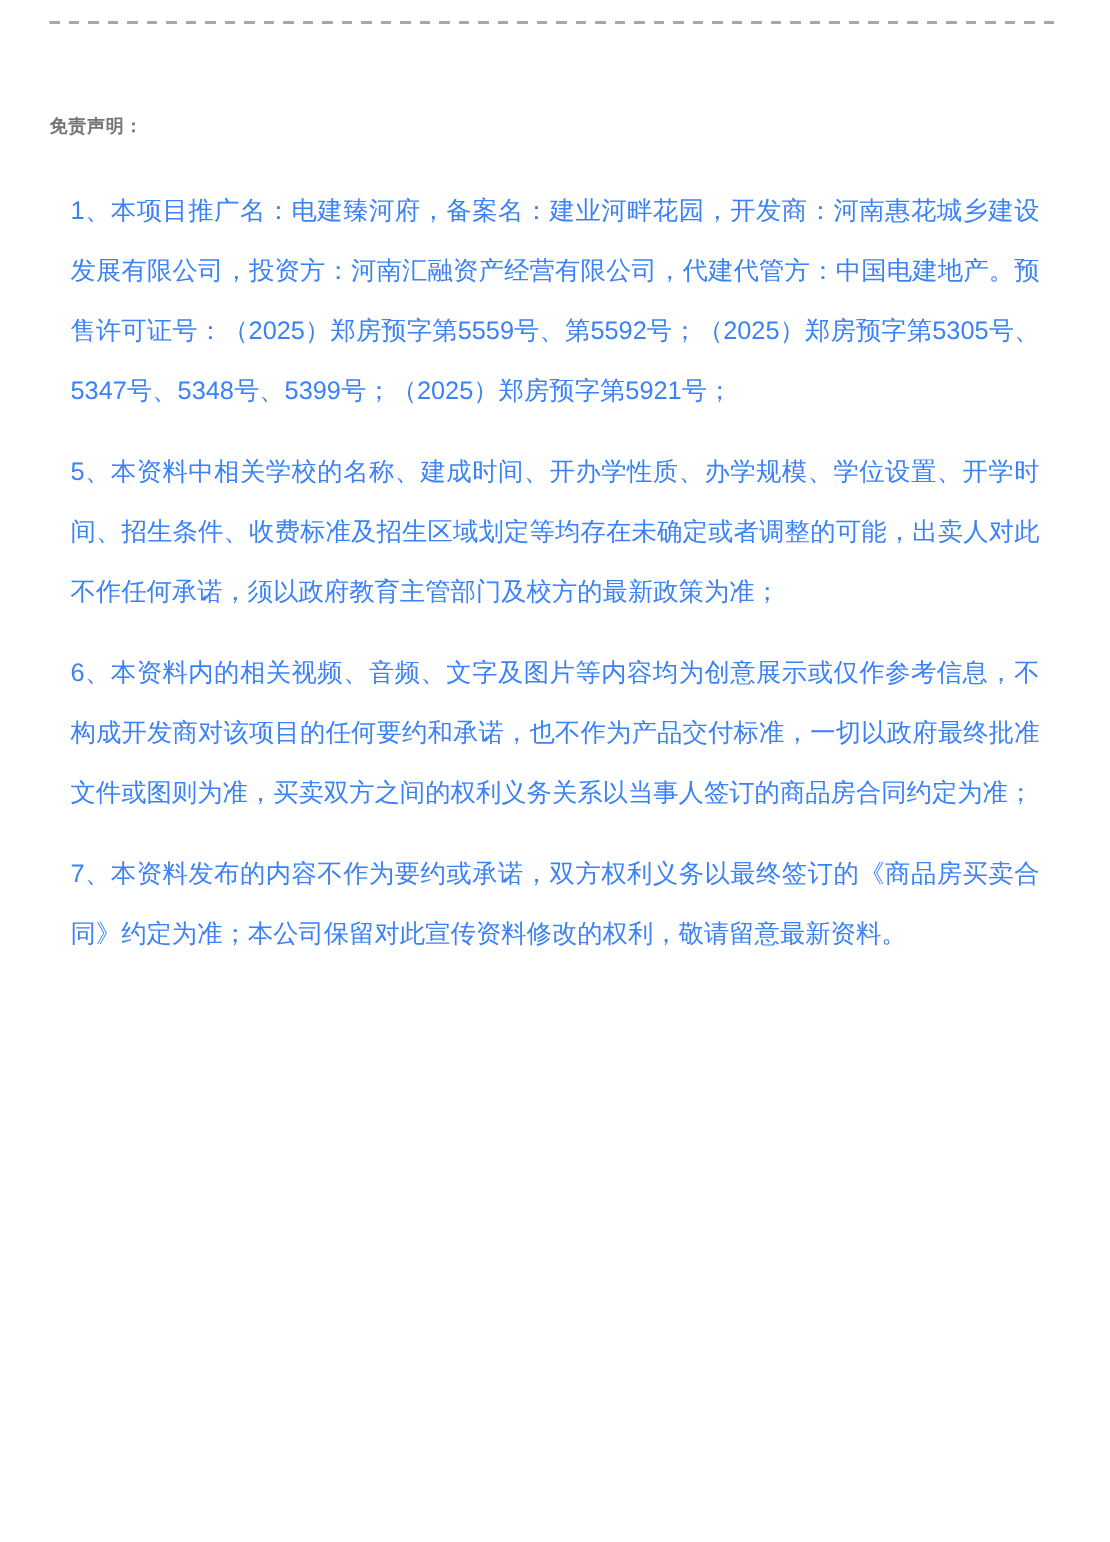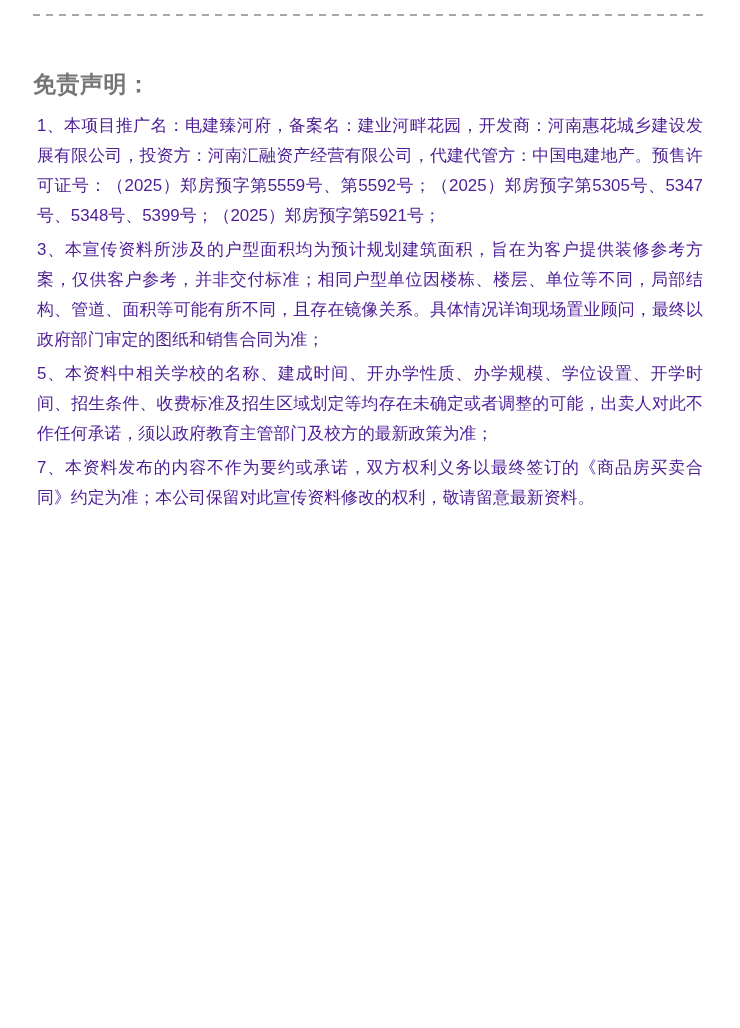--- a/index.html
+++ b/index.html
@@ -25,41 +25,41 @@
       to right,
       #a8a8a8 0px, #a8a8a8 7px,
       transparent 7px, transparent 13px
     );
   }
   .content {
     padding: 46px 33px 0 33px;
   }
   .title {
     margin: 0;
-    font-size: 23px;
+    font-size: 12px;
     font-weight: 700;
     color: #757575;
     line-height: 45px;
     letter-spacing: 0.5px;
   }
   .para {
-    margin: 4px;
+    margin: 14px;
     font-size: 16.9px;
-    color: #4c1d95;
-    line-height: 30px;
+    color: #3b82f6;
+    line-height: 40px;
     text-align: justify;
     text-justify: inter-ideograph;
     word-break: break-all;
   }
 </style>
 </head>
 <body>
 
 <div class="page">
   <div class="divider"></div>
   <div class="content">
     <h2 class="title">免责声明：</h2>
     <p class="para">1、本项目推广名：电建臻河府，备案名：建业河畔花园，开发商：河南惠花城乡建设发展有限公司，投资方：河南汇融资产经营有限公司，代建代管方：中国电建地产。预售许可证号：（2025）郑房预字第5559号、第5592号；（2025）郑房预字第5305号、5347号、5348号、5399号；（2025）郑房预字第5921号；</p>
-    <p class="para">3、本宣传资料所涉及的户型面积均为预计规划建筑面积，旨在为客户提供装修参考方案，仅供客户参考，并非交付标准；相同户型单位因楼栋、楼层、单位等不同，局部结构、管道、面积等可能有所不同，且存在镜像关系。具体情况详询现场置业顾问，最终以政府部门审定的图纸和销售合同为准；</p>
     <p class="para">5、本资料中相关学校的名称、建成时间、开办学性质、办学规模、学位设置、开学时间、招生条件、收费标准及招生区域划定等均存在未确定或者调整的可能，出卖人对此不作任何承诺，须以政府教育主管部门及校方的最新政策为准；</p>
+    <p class="para">6、本资料内的相关视频、音频、文字及图片等内容均为创意展示或仅作参考信息，不构成开发商对该项目的任何要约和承诺，也不作为产品交付标准，一切以政府最终批准文件或图则为准，买卖双方之间的权利义务关系以当事人签订的商品房合同约定为准；</p>
     <p class="para">7、本资料发布的内容不作为要约或承诺，双方权利义务以最终签订的《商品房买卖合同》约定为准；本公司保留对此宣传资料修改的权利，敬请留意最新资料。</p>
   </div>
 </div>
 
 </body></html>

